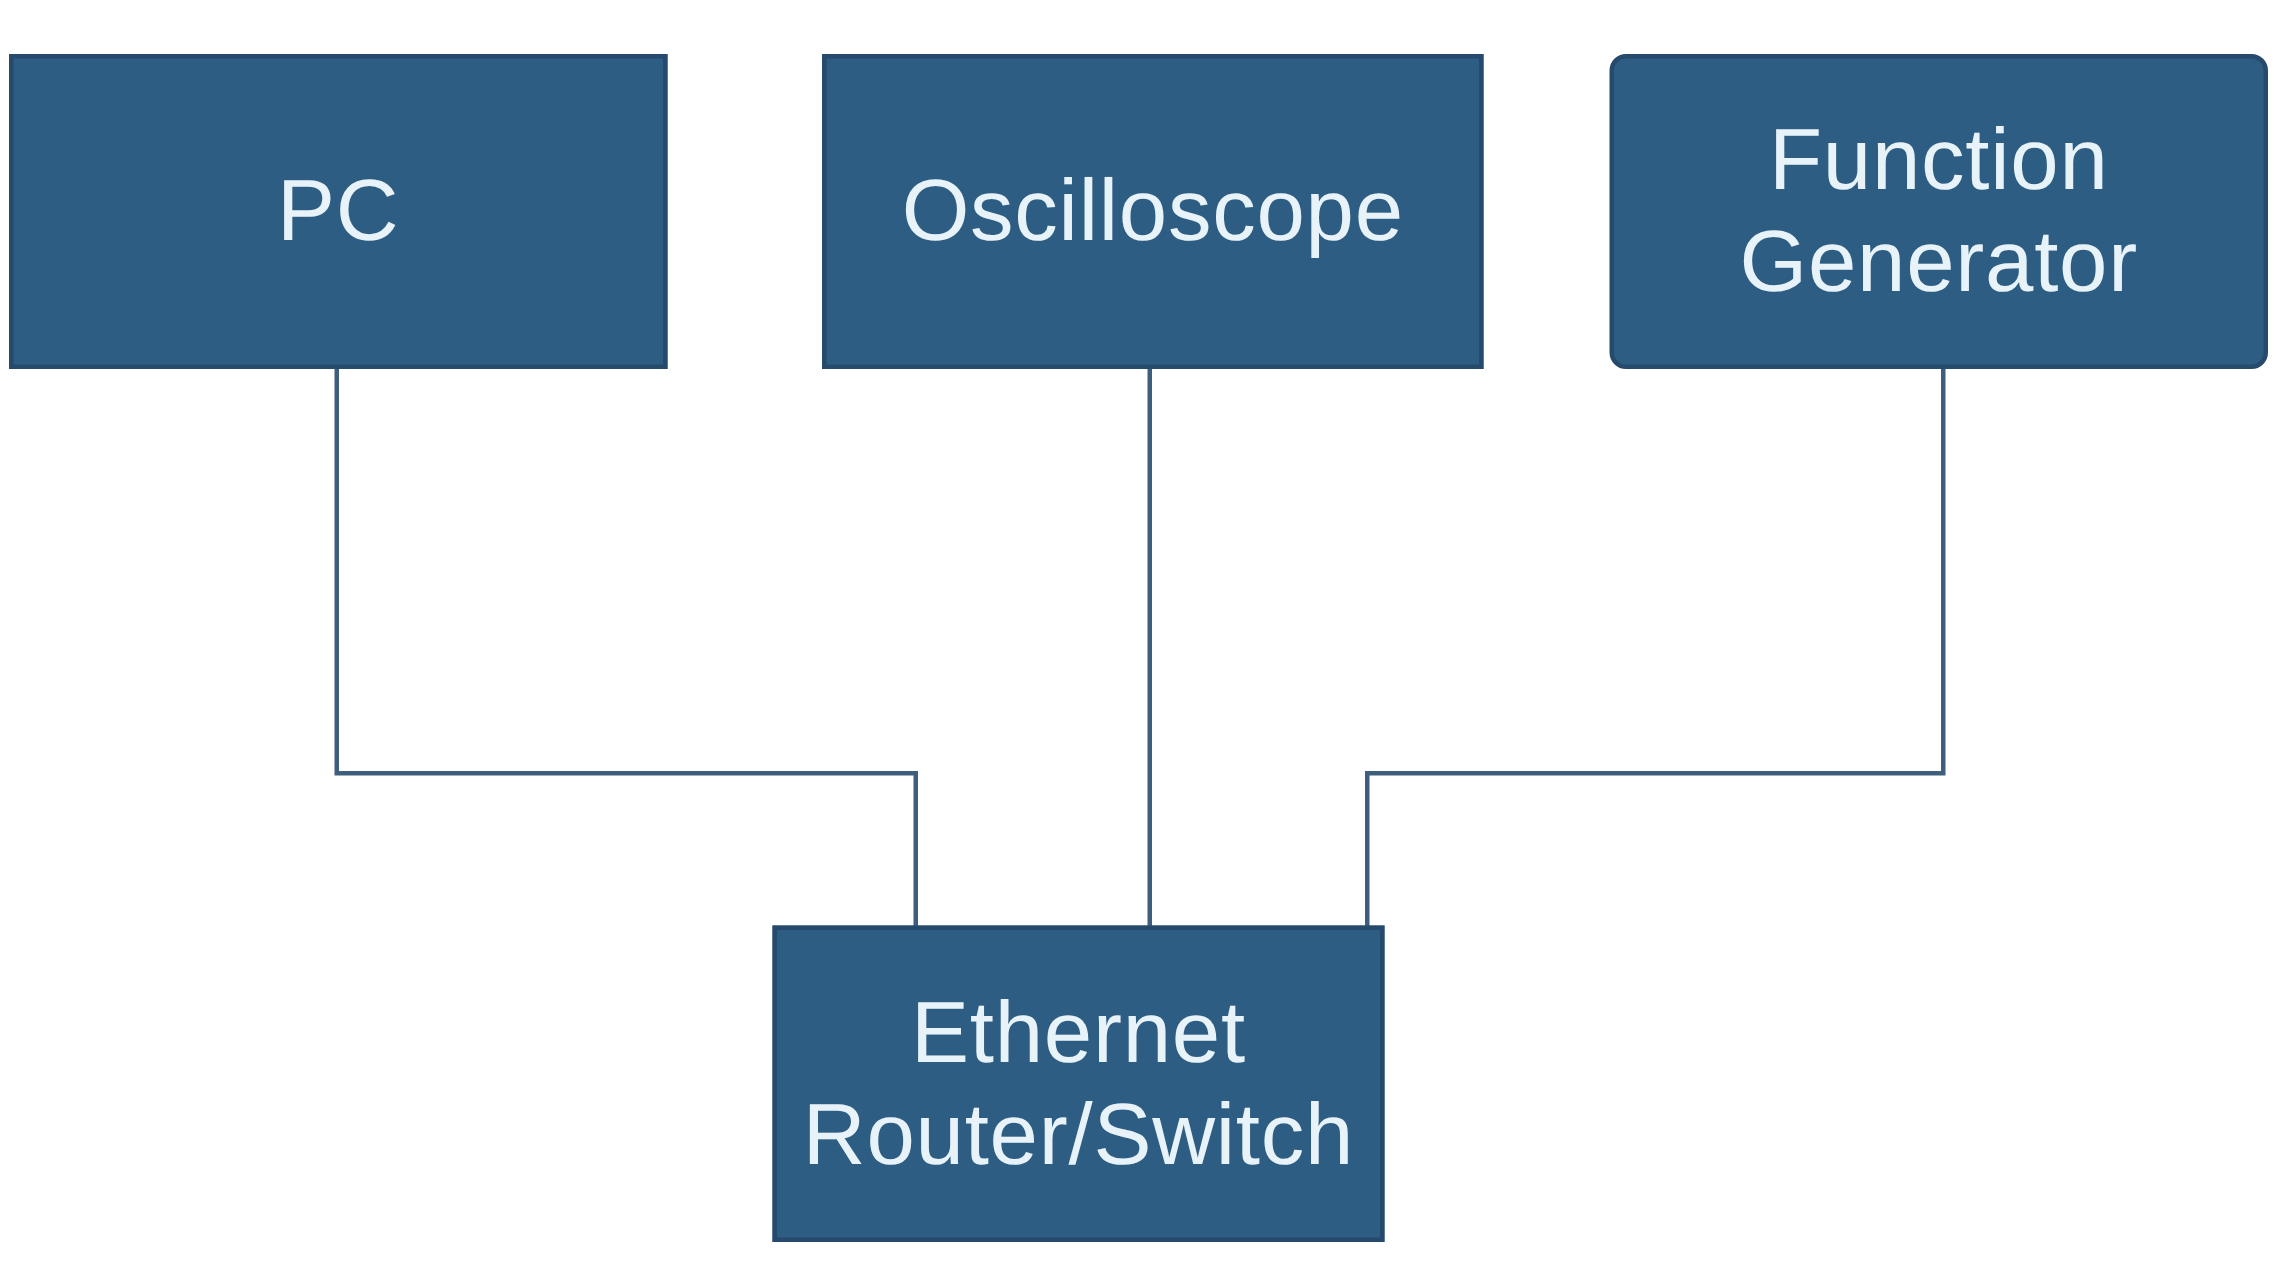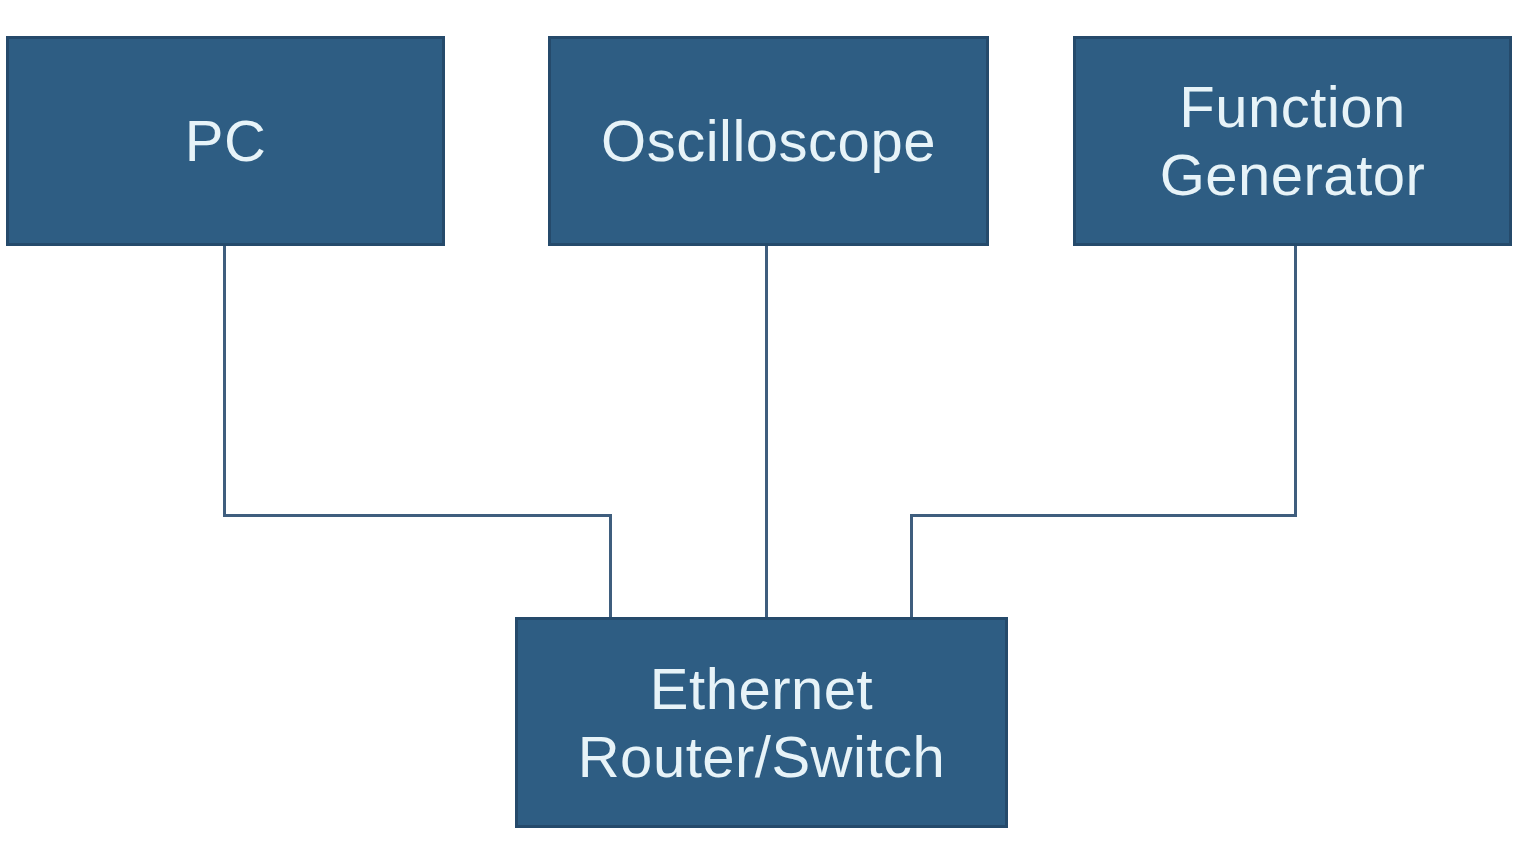--- a/index.html
+++ b/index.html
@@ -36,22 +36,22 @@
     justify-content:center;
     text-align:center;
     font-size:58px;
     line-height:1.17;
     letter-spacing:0.5px;
     font-weight:400;
   }
   .node .label{display:block;padding:0 20px;}
   #node-pc{left:6px;top:36px;width:439px;height:210px;align-items:center;}
   #node-oscilloscope{left:548px;top:36px;width:441px;height:210px;}
-  #node-function-generator{left:1073px;top:36px;width:439px;height:210px;}
-  #node-router{left:515px;top:617px;width:493px;height:211px;}
+  #node-function-generator{left:1073px;top:36px;width:439px;height:210px;border-radius:11px;}
+  #node-router{left:515px;top:617px;width:408px;height:211px;}
 </style>
 </head>
 <body>
 
 <div class="canvas">
 
   <svg class="edge-layer" viewBox="0 0 1516 850" aria-hidden="true">
     <path d="M224.5 245 L224.5 515.5 L610.5 515.5 L610.5 618"></path>
     <path d="M766.5 245 L766.5 618"></path>
     <path d="M1295.5 245 L1295.5 515.5 L911.5 515.5 L911.5 618"></path>

